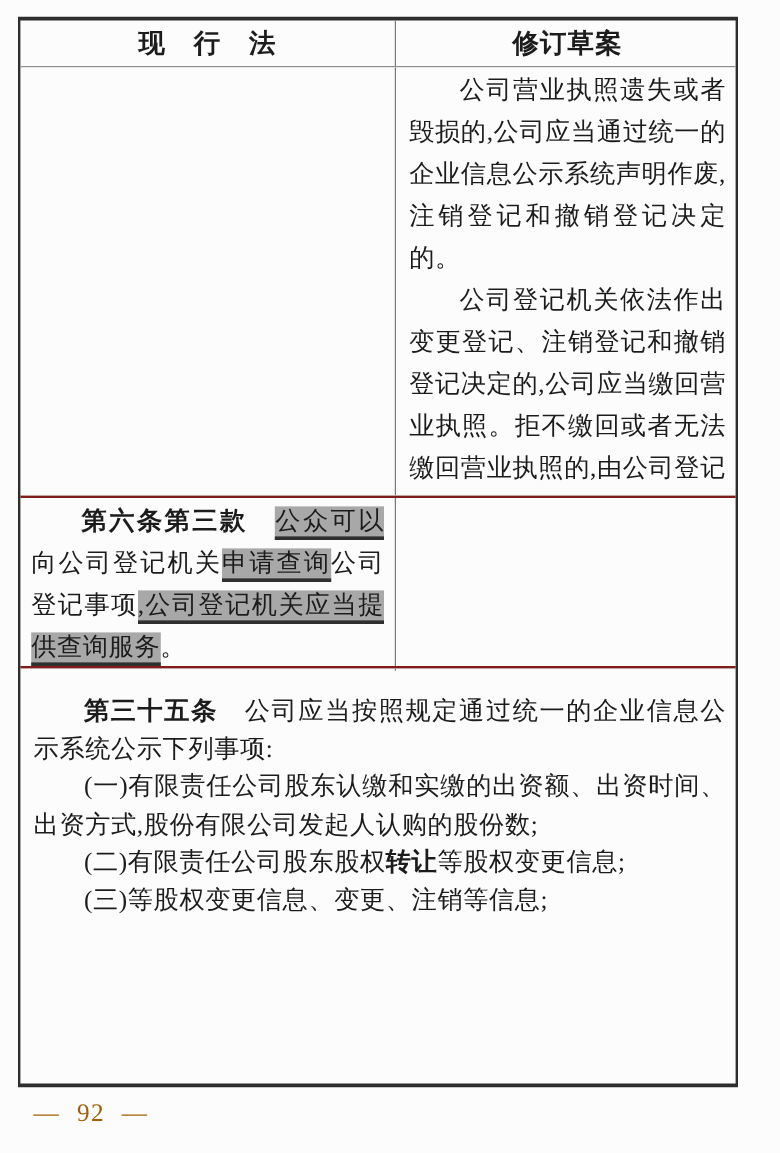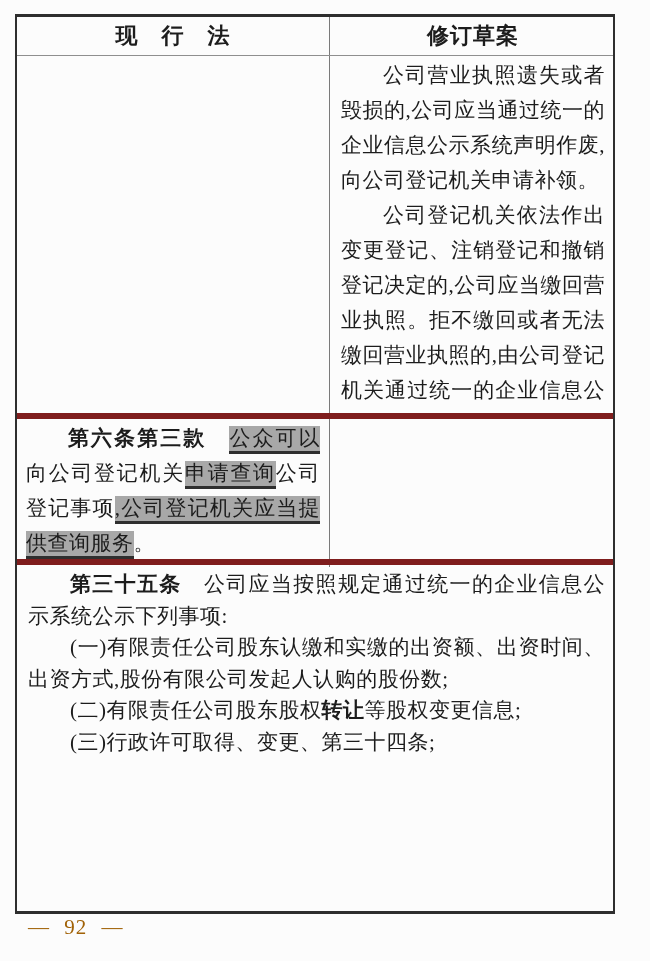--- a/index.html
+++ b/index.html
@@ -28,21 +28,22 @@
   }
   .row {
     display: flex;
     overflow: hidden;
   }
   .header-row {
     height: 38px;
     border-bottom: 1px solid #8f8f8f;
   }
   .content-row + .content-row {
-    border-top: 6px solid #7f1d1d;
+    border-top: 2px solid #7f1d1d;
+    gap: 16px;
   }
   .row-0 { height: 357px; }
   .row-1 { height: 140px; }
   .row-2 { height: 346px; flex-direction: column; }
   .cell {
     box-sizing: border-box;
     overflow: hidden;
   }
   .cell.left {
     width: 313px;
@@ -98,34 +99,34 @@
 
 <div class="lawtable">
   <div class="row header-row">
     <div class="cell left header-cell">现　行　法</div>
     <div class="cell right header-cell">修订草案</div>
   </div>
   <div id="rows-container">
       <div class="row content-row row-0">
         <div class="cell left"></div>
         <div class="cell right">
-          <p><span>公司营业执照遗失或者毁损的,公司应当通过统一的企业信息公示系统声明作废,向公司登记机关申请补领。</span></p>
+          <p><span>公司营业执照遗失或者毁损的,公司应当通过统一的企业信息公示系统声明作废,注销登记和撤销登记决定的。</span></p>
           <p><span>公司登记机关依法作出变更登记、注销登记和撤销登记决定的,公司应当缴回营业执照。拒不缴回或者无法缴回营业执照的,由公司登记机关通过统一的企业信息公示系统公告营业执照作废。</span></p>
         </div>
       </div>
       <div class="row content-row row-1">
         <div class="cell left">
           <p><span class="bold">第六条第三款</span><span>　</span><span class="hl">公众可以</span><span>向公司登记机关</span><span class="hl">申请查询</span><span>公司登记事项</span><span class="hl">,公司登记机关应当提供查询服务</span><span>。</span></p>
         </div>
       </div>
       <div class="row content-row row-2">
         <div class="cell left"></div>
         <div class="cell right">
           <p><span class="bold">第三十五条</span><span>　公司应当按照规定通过统一的企业信息公示系统公示下列事项:</span></p>
           <p><span>(一)有限责任公司股东认缴和实缴的出资额、出资时间、出资方式,股份有限公司发起人认购的股份数;</span></p>
           <p><span>(二)有限责任公司股东股权</span><span class="bold">转让</span><span>等股权变更信息;</span></p>
-          <p><span>(三)行政许可取得、变更、第三十四条;</span></p>
+          <p><span>(三)等股权变更信息、变更、注销等信息;</span></p>
         </div>
       </div>
     </div>
 </div>
 
 <div class="page-number">— 92 —</div>
 
 </body></html>

